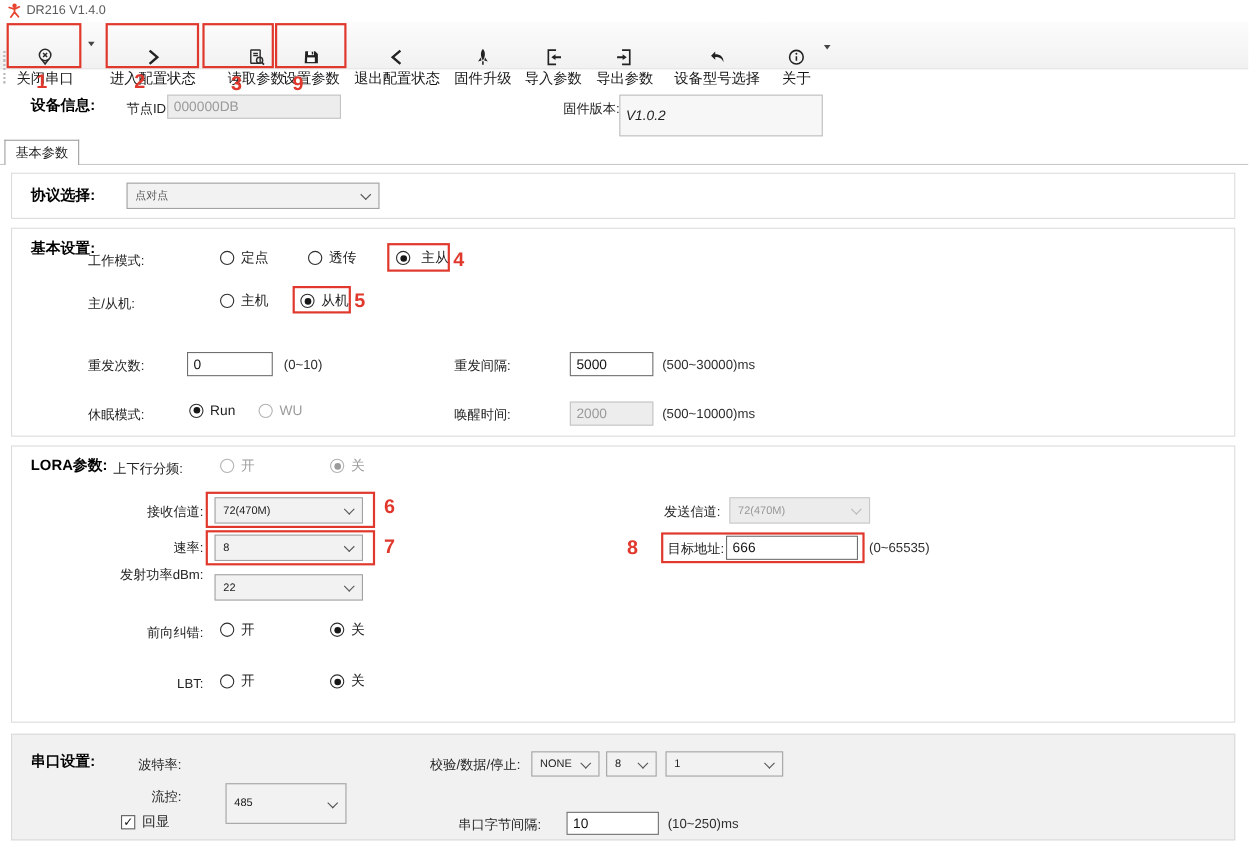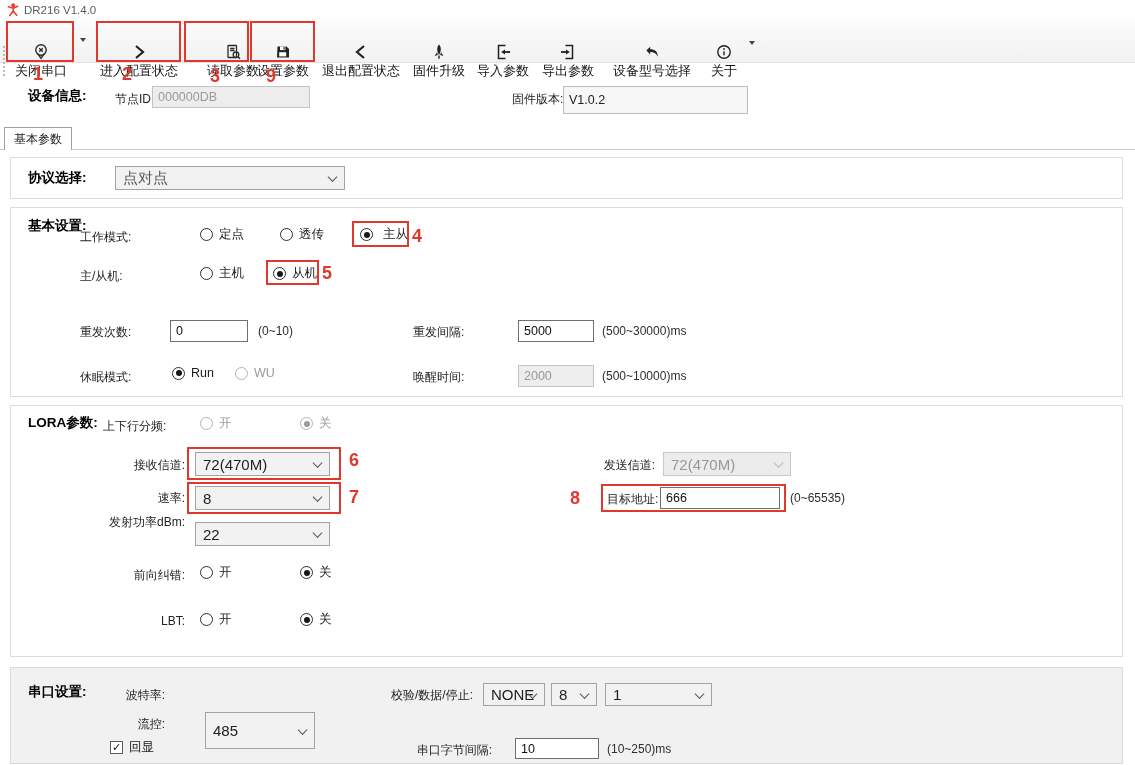--- a/index.html
+++ b/index.html
@@ -35,21 +35,21 @@
   .hint{position:absolute;font-size:12px;color:#2e2e2e;white-space:nowrap;}
   .panel{position:absolute;background:#fff;border:1px solid #dcdcdc;box-sizing:border-box;}
   .panel.gray{background:#f1f1f1;border-color:#dadada;}
 
   .tinput{position:absolute;box-sizing:border-box;background:#fff;border:1px solid #6f6f6f;
           font-size:12.5px;color:#111;padding:2px 5px;font-family:inherit;outline:none;}
   .tinput.dis{background:#ededed;border-color:#c3c3c3;color:#9a9a9a;}
   .tinput.soft{background:#f7f7f7;border-color:#bdbdbd;color:#222;}
 
   .combo{position:absolute;box-sizing:border-box;background:#f2f2f2;border:1px solid #a2a2a2;
-         font-size:15px;color:#222;display:flex;align-items:center;padding:0 22px 0 7px;
+         font-size:10px;color:#222;display:flex;align-items:center;padding:0 22px 0 7px;
          white-space:nowrap;overflow:hidden;}
   .combo .chev{position:absolute;right:8px;top:50%;width:6px;height:6px;
                border-right:1.4px solid #555;border-bottom:1.4px solid #555;
                transform:translateY(-65%) rotate(45deg);}
   .combo.dis{background:#ececec;border-color:#c9c9c9;color:#979797;}
   .combo.dis .chev{border-color:#b8b8b8;}
 
   .radio{position:absolute;display:flex;align-items:center;gap:6px;font-size:12.5px;color:#1c1c1c;}
   .rb{width:13px;height:13px;border-radius:50%;border:1px solid #2e2e2e;background:#fff;
       position:relative;box-sizing:border-box;flex:0 0 auto;}
@@ -195,21 +195,21 @@
       </span>
       <span class="tlabel">关于</span>
     </div>
     <span class="ddarrow" style="left:749px;top:21px;"></span>
   </div>
 
   <div class="blbl" style="left:28px;top:87px;">设备信息:</div>
   <div class="lbl" style="left:115px;top:91px;">节点ID:</div>
   <input class="tinput dis" style="left: 152px; top: 86px; width: 158px; height: 22px;" readonly="" value="000000DB">
   <div class="lbl" style="left:512px;top:91px;">固件版本:</div>
-  <input class="tinput soft" style="left: 563px; top: 86px; width: 185px; height: 28px;" readonly="" value="V1.0.2">
+  <input class="tinput soft" style="left: 563px; top: 86px; width: 185px; height: 38px; font-style: italic;" readonly="" value="V1.0.2">
 
   <div class="tabstrip">
     <div class="tab">基本参数</div>
   </div>
 
   <div class="panel" style="left:10px;top:157px;width:1113px;height:42px;"></div>
   <div class="blbl" style="left:28px;top:169px;">协议选择:</div>
   <div class="combo" style="left:115px;top:166px;width:230px;height:24px;color:#555;">
     <span>点对点</span>
       <span class="chev"></span>

